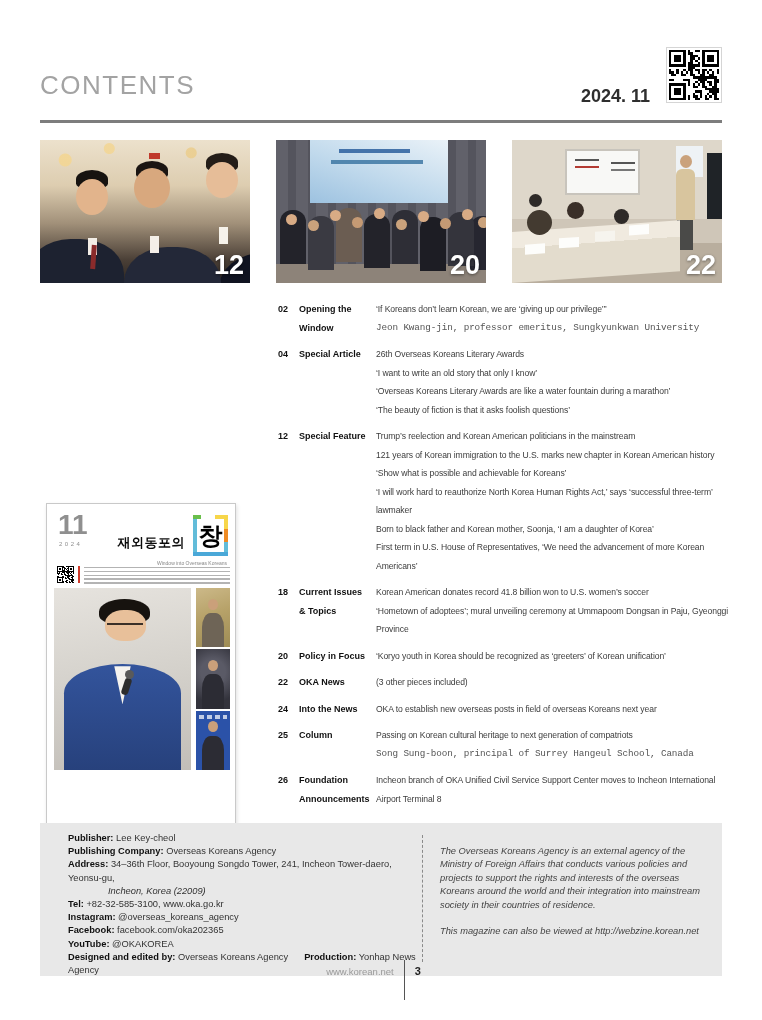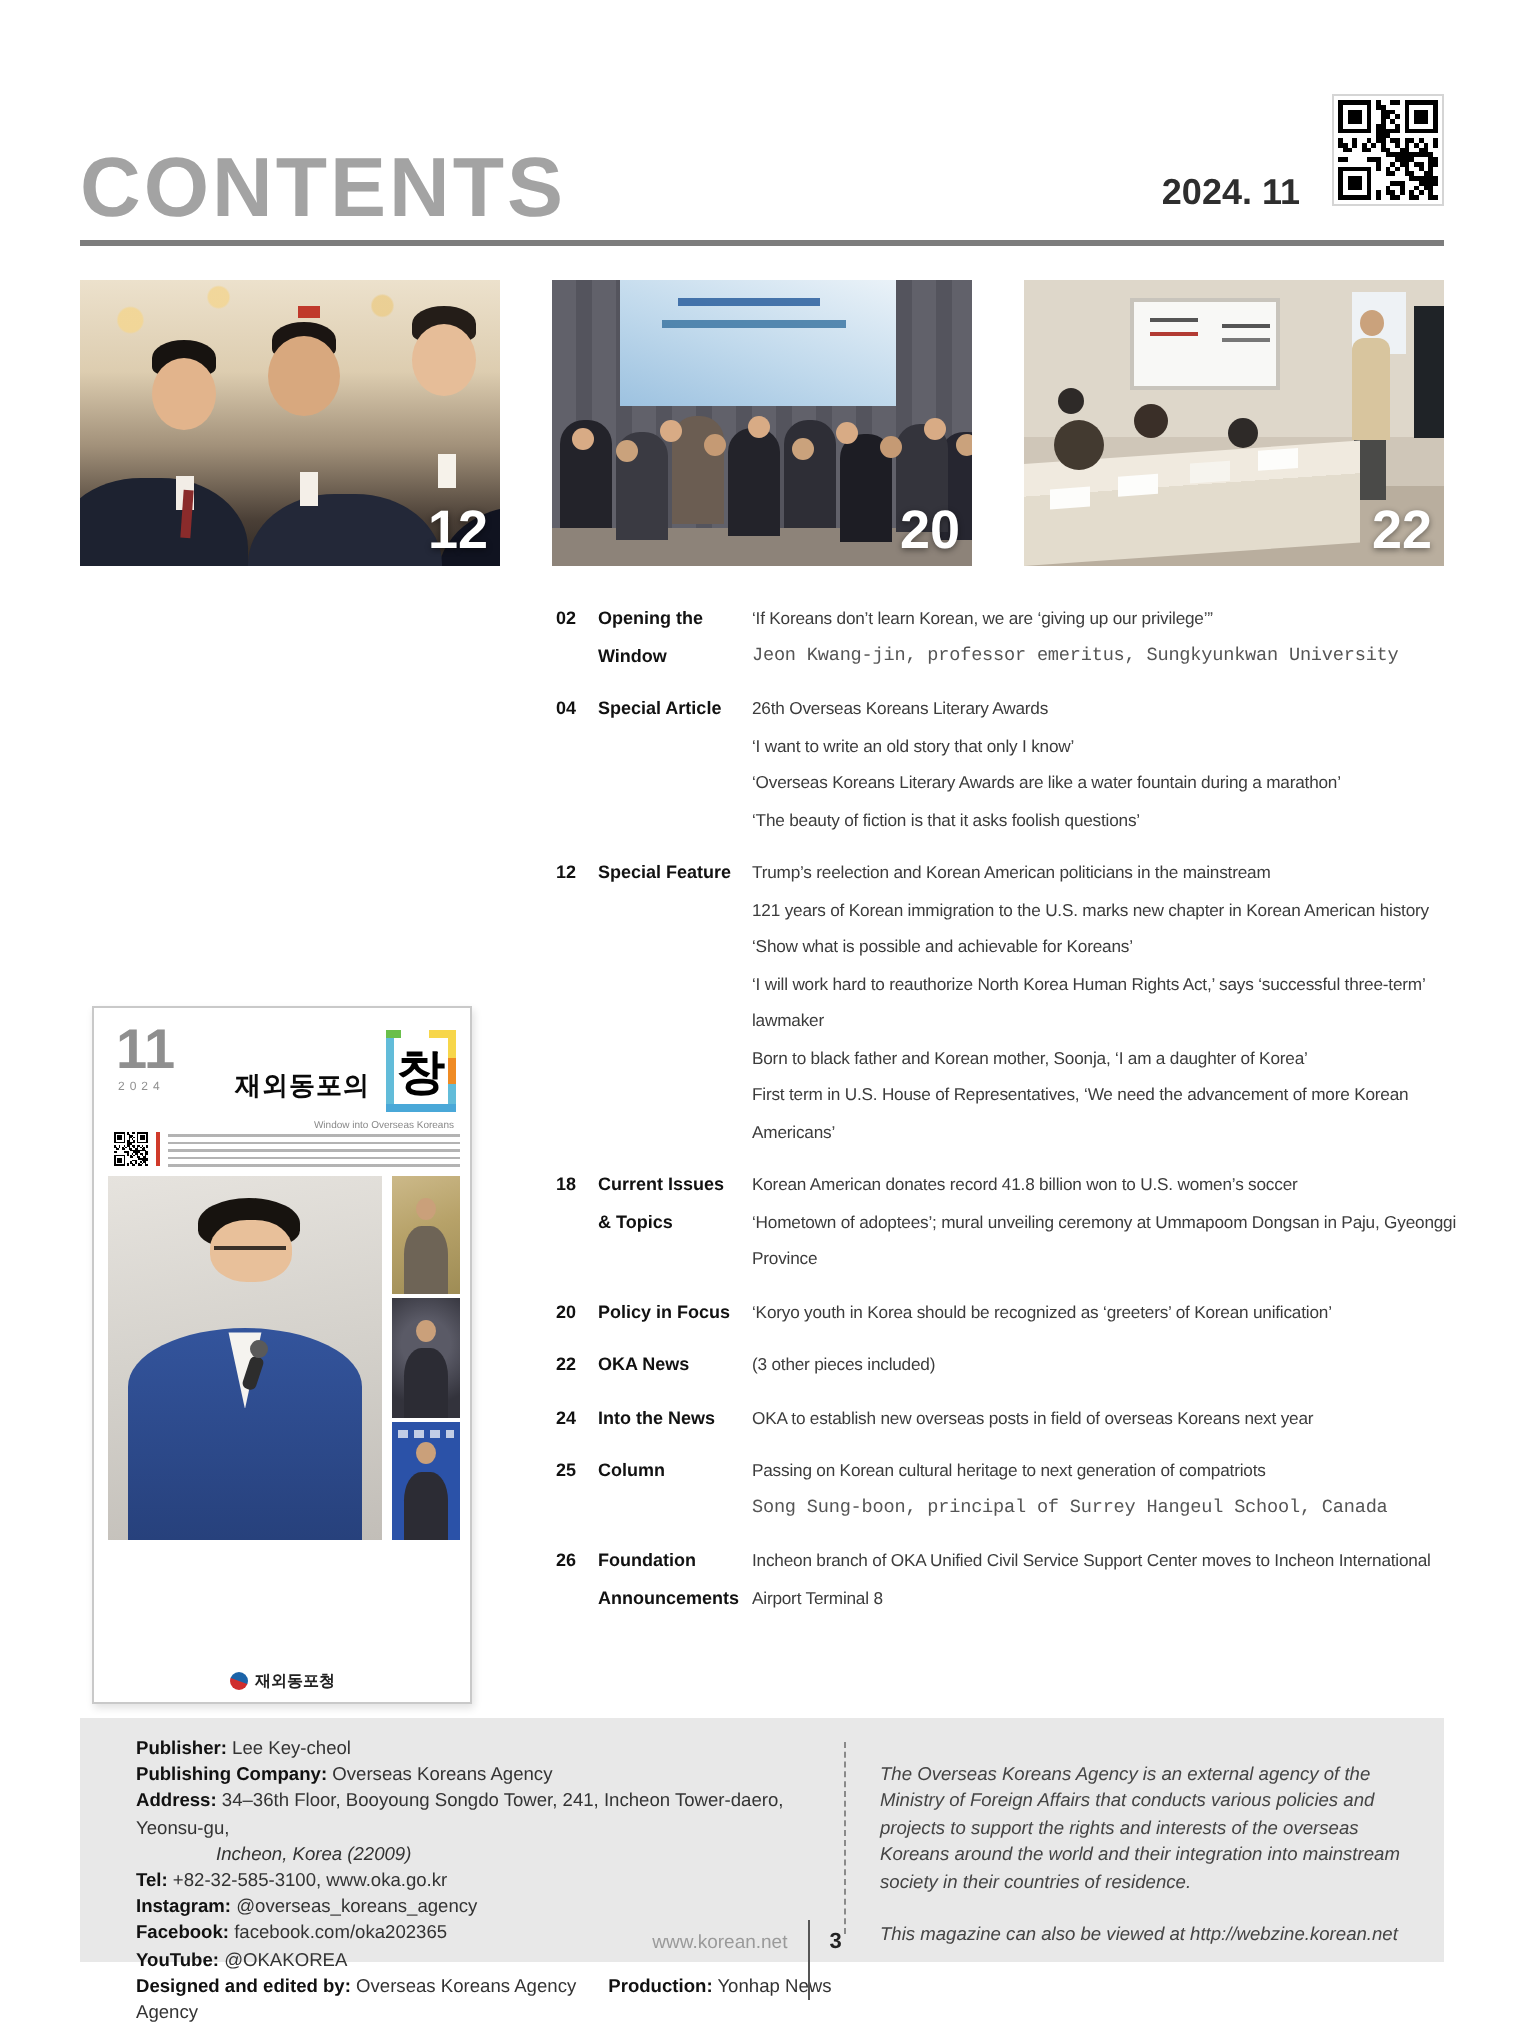--- a/index.html
+++ b/index.html
@@ -1,20 +1,20 @@
 <!DOCTYPE html>
 <html><head>
 <meta charset="utf-8">
 <style>
   html,body{margin:0;padding:0;background:#fff;}
   .page{position:relative;width:762px;height:1020px;background:#fff;overflow:hidden;
         font-family:"Liberation Sans",sans-serif;color:#222;}
 
   
-  .hdr-title{position:absolute;left:40px;top:70px;font-size:42px;font-weight:700;
+  .hdr-title{position:absolute;left:40px;top:70px;font-size:26px;font-weight:400;
              color:#a3a3a3;letter-spacing:1.5px;}
   .hdr-date{position:absolute;right:112px;top:86px;font-size:18px;font-weight:bold;color:#2e2e2e;}
   .hdr-qr{position:absolute;right:40px;top:47px;width:56px;height:56px;background:#fff;
           border:1px solid #d5d5d5;padding:2px;box-sizing:border-box;}
   .hdr-rule{position:absolute;left:40px;right:40px;top:120px;height:3px;background:#7d7d7d;}
 
   
   .photos{position:absolute;left:40px;top:140px;width:682px;height:143px;display:flex;gap:26px;}
   .photo{position:relative;flex:1;height:143px;overflow:hidden;background:#888;}
   .pnum{position:absolute;right:6px;bottom:2px;color:#fff;font-weight:bold;font-size:27px;
@@ -122,21 +122,21 @@
              background:#2c2c34;border-radius:40% 40% 0 0;}
   .cs1::after{background:#6e6456;}
   .cs3-bars{position:absolute;left:8%;top:8%;width:84%;height:4px;
             background:repeating-linear-gradient(90deg,#e8ecf5 0 5px,transparent 5px 8px);opacity:.8;}
   .cov-agency{position:absolute;left:0;right:0;bottom:5px;display:flex;align-items:center;
               justify-content:center;gap:4px;font-size:8px;font-weight:bold;color:#222;}
   .agency-mark{width:9px;height:9px;border-radius:50%;
                background:linear-gradient(200deg,#1b63a8 48%,#cf2e2e 52%);}
 
   
-  .imprint-box{position:absolute;left:40px;top:823px;width:682px;height:122px;background:#e8e8e8;margin-top:36px;}
+  .imprint-box{position:absolute;left:40px;top:823px;width:682px;height:153px;background:#e8e8e8;}
   .imp-left{position:absolute;left:28px;top:9px;width:352px;font-size:9.3px;line-height:13.2px;color:#333;}
   .imp-left b{color:#111;}
   .imp-line.indent{margin-left:40px;font-style:italic;}
   .imp-left b.gap-left{margin-left:16px;}
   .imp-div{position:absolute;left:382px;top:12px;bottom:14px;width:0;border-left:1px dashed #8a8a8a;}
   .imp-right{position:absolute;left:400px;top:22px;width:262px;font-size:9.3px;line-height:13.4px;color:#444;}
   .imp-right p{margin:0 0 13px 0;font-style:italic;}
 
   
   .pfoot{position:absolute;left:0;right:15px;top:960px;display:flex;align-items:flex-start;

